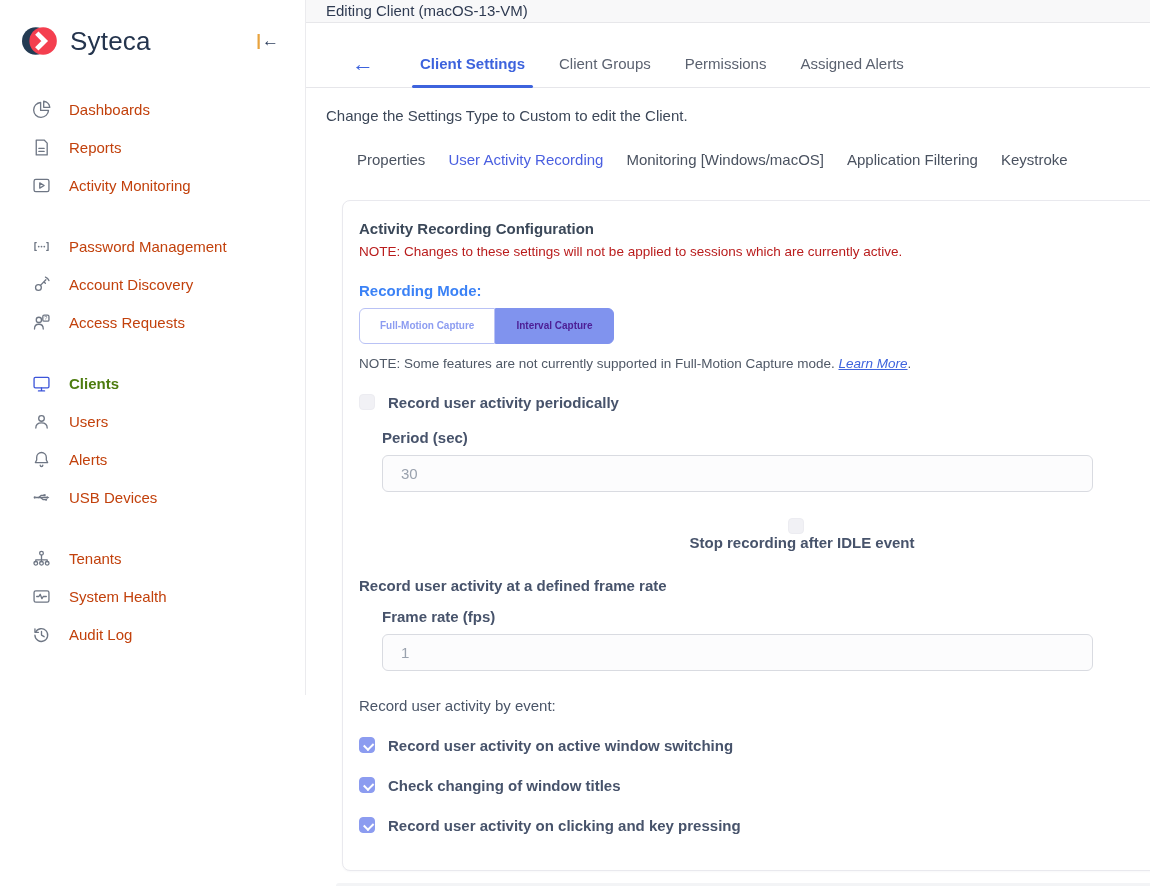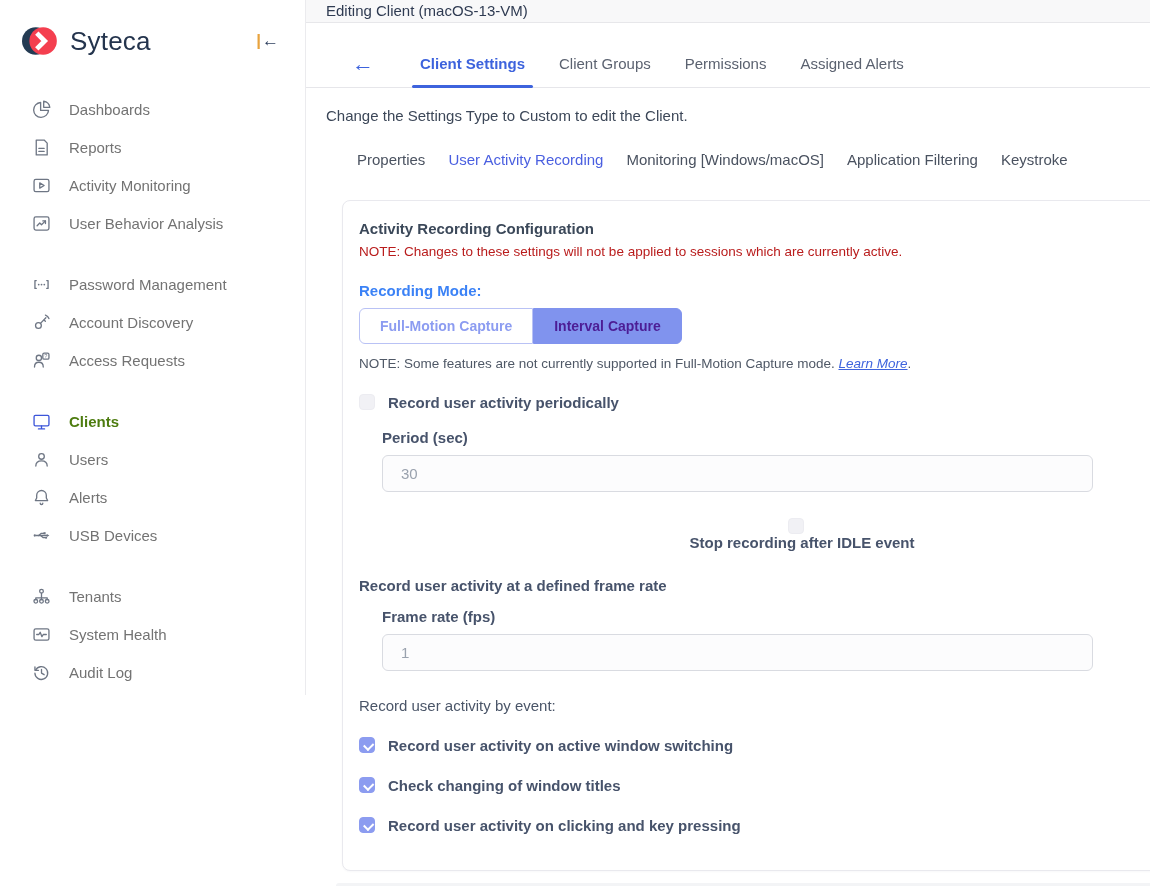--- a/index.html
+++ b/index.html
@@ -25,21 +25,21 @@
     font-size:26px; font-weight:500; color:#24344d; letter-spacing:.2px; flex:1;
   }
   .collapse-btn { font-size:17px; color:#2c3e5d; cursor:pointer; display:flex; align-items:center; }
   .collapse-bar { color:#e8a33d; font-weight:700; margin-right:1px; }
   .collapse-arrow { color:#2c3e5d; }
 
   .nav-group { margin-top:23px; }
   .nav-group:first-of-type { margin-top:0; }
   .nav-item {
     display:flex; align-items:center; height:38px;
-    padding-left:30px; cursor:pointer; color:#737373; font-size:15px;
+    padding-left:30px; cursor:pointer; color:#c2410c; font-size:15px;
   }
   .nav-item .nav-icon { width:22px; height:22px; margin-right:17px; display:flex; align-items:center; justify-content:center; }
   .nav-icon svg { width:21px; height:21px; stroke:#6e7684; fill:none; stroke-width:1.5; stroke-linecap:round; stroke-linejoin:round; }
   .nav-item.active { color:#4d7c0f; font-weight:700; }
   .nav-item.active .nav-icon svg { stroke:#3c55d9; }
 
   
   .main { flex:1; display:flex; flex-direction:column; background:#ffffff; }
   .topbar {
     height:55px; background:#f8f8f9; border-bottom:1px solid #e7e7ea;
@@ -74,21 +74,21 @@
     padding:19px 16px 36px 16px;
     box-shadow:0 1px 2px rgba(30,40,70,.03);
   }
   .card-heading { font-size:15px; font-weight:700; color:#3b4859; }
   .card-note { font-size:13.5px; color:#b91c1c; margin-top:7px; }
   .section-label { font-size:15px; font-weight:700; color:#3b82f6; margin-top:23px; }
 
   .segmented { display:flex; margin-top:9px; }
   .seg-btn {
     height:36px; display:flex; align-items:center; justify-content:center;
-    font-size:14px; font-weight:700; cursor:pointer; padding:0 20px;
+    font-size:10px; font-weight:700; cursor:pointer; padding:0 20px;
   }
   .seg-btn.inactive {
     background:#ffffff; color:#8c9cf1; border:1px solid #b9c2f5;
     border-radius:6px 0 0 6px;
   }
   .seg-btn.active {
     background:#8093ee; color:#4c1d95; border:1px solid #8093ee;
     border-radius:0 6px 6px 0;
   }
   .mode-note { font-size:13.5px; color:#4f5866; margin-top:12px; }
@@ -161,30 +161,20 @@
     </div>
     <div class="nav-item">
       <span class="nav-icon">
         <svg viewBox="0 0 24 24">
             <rect x="3.5" y="5" width="17" height="14" rx="2"></rect>
             <path d="M10 9l5 3-5 3z"></path>
           </svg>
       </span>
       <span class="nav-label">Activity Monitoring</span>
     </div>
-    <div class="nav-item">
-      <span class="nav-icon">
-        <svg viewBox="0 0 24 24">
-            <rect x="3.5" y="4.5" width="17" height="15" rx="2"></rect>
-            <path d="M7 14.5l3-3 2 2 4.5-4.5"></path>
-            <path d="M13.5 9h3v3"></path>
-          </svg>
-      </span>
-      <span class="nav-label">User Behavior Analysis</span>
-    </div>
   </div>
 
   <div class="nav-group">
     <div class="nav-item">
       <span class="nav-icon">
         <svg viewBox="0 0 24 24">
             <path d="M6 7.5H4.5v9H6M18 7.5h1.5v9H18"></path>
             <circle cx="8.8" cy="12" r="1" fill="#6e7684" stroke="none"></circle>
             <circle cx="12" cy="12" r="1" fill="#6e7684" stroke="none"></circle>
             <circle cx="15.2" cy="12" r="1" fill="#6e7684" stroke="none"></circle>

